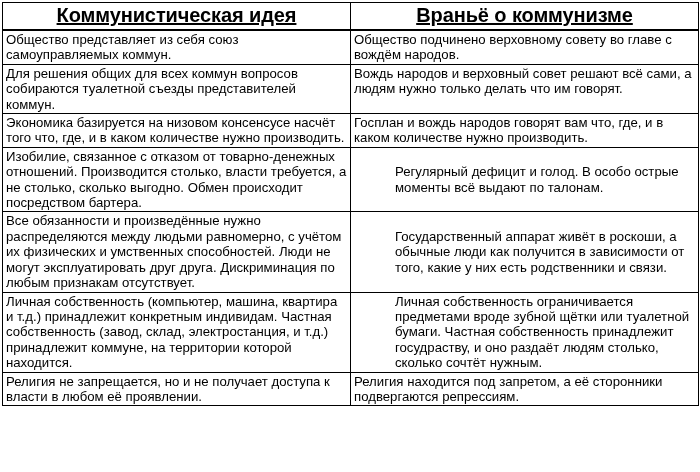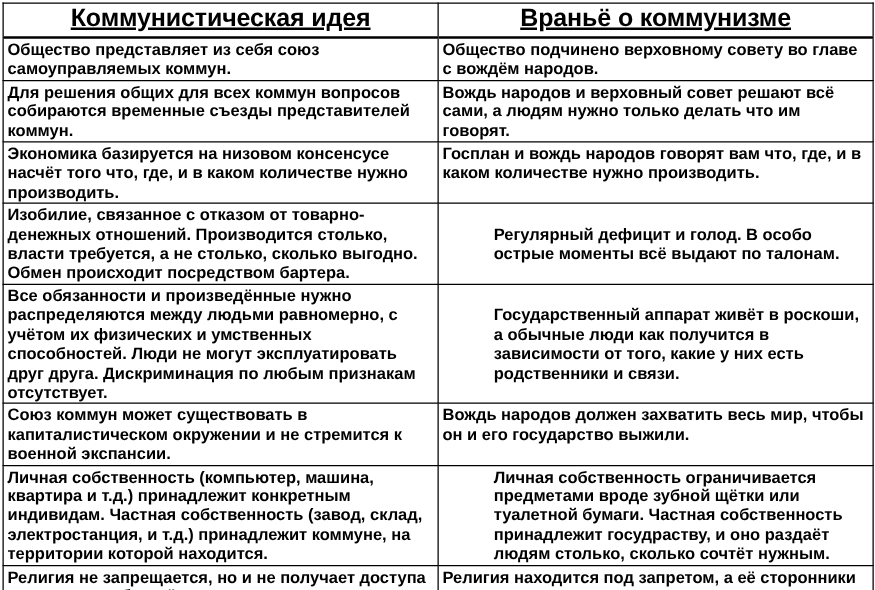--- a/index.html
+++ b/index.html
@@ -44,21 +44,20 @@
 
   table.compare tbody td {
     border: 1px solid #000000;
     vertical-align: top;
     font-size: 13.2px;
     line-height: 15.4px;
     padding: 1px 3px 1px 3px;
     text-align: left;
     word-wrap: break-word;
     hyphens: none;
-    font-weight: bold;
   }
   table.compare tbody td.mid {
     vertical-align: middle;
     padding-left: 44px;
   }
 </style>
 </head>
 <body>
 
 <div class="table-wrap">
@@ -72,40 +71,36 @@
         <th>Коммунистическая идея</th>
         <th>Враньё о коммунизме</th>
       </tr>
     </thead>
     <tbody id="tbody">
         <tr>
           <td>Общество представляет из себя союз самоуправляемых коммун.</td>
           <td>Общество подчинено верховному совету во главе с вождём народов.</td>
         </tr>
         <tr>
-          <td>Для решения общих для всех коммун вопросов собираются временные съезды представителей коммун.</td>
+          <td>Для решения общих для всех коммун вопросов собираются туалетной съезды представителей коммун.</td>
           <td>Вождь народов и верховный совет решают всё сами, а людям нужно только делать что им говорят.</td>
         </tr>
         <tr>
           <td>Экономика базируется на низовом консенсусе насчёт того что, где, и в каком количестве нужно производить.</td>
           <td>Госплан и вождь народов говорят вам что, где, и в каком количестве нужно производить.</td>
         </tr>
         <tr>
           <td>Изобилие, связанное с отказом от товарно-денежных отношений. Производится столько, власти требуется, а не столько, сколько выгодно. Обмен происходит посредством бартера.</td>
           <td class="mid">Регулярный дефицит и голод. В особо острые моменты всё выдают по талонам.</td>
         </tr>
         <tr>
           <td>Все обязанности и произведённые нужно распределяются между людьми равномерно, с учётом их физических и умственных способностей. Люди не могут эксплуатировать друг друга. Дискриминация по любым признакам отсутствует.</td>
           <td class="mid">Государственный аппарат живёт в роскоши, а обычные люди как получится в зависимости от того, какие у них есть родственники и связи.</td>
         </tr>
         <tr>
-          <td>Союз коммун может существовать в капиталистическом окружении и не стремится к военной экспансии.</td>
-          <td>Вождь народов должен захватить весь мир, чтобы он и его государство выжили.</td>
-        </tr>
-        <tr>
           <td>Личная собственность (компьютер, машина, квартира и т.д.) принадлежит конкретным индивидам. Частная собственность (завод, склад, электростанция, и т.д.) принадлежит коммуне, на территории которой находится.</td>
           <td class="mid">Личная собственность ограничивается предметами вроде зубной щётки или туалетной бумаги. Частная собственность принадлежит госудраству, и оно раздаёт людям столько, сколько сочтёт нужным.</td>
         </tr>
         <tr>
           <td>Религия не запрещается, но и не получает доступа к власти в любом её проявлении.</td>
           <td>Религия находится под запретом, а её сторонники подвергаются репрессиям.</td>
         </tr>
       </tbody>
   </table>
 </div>

